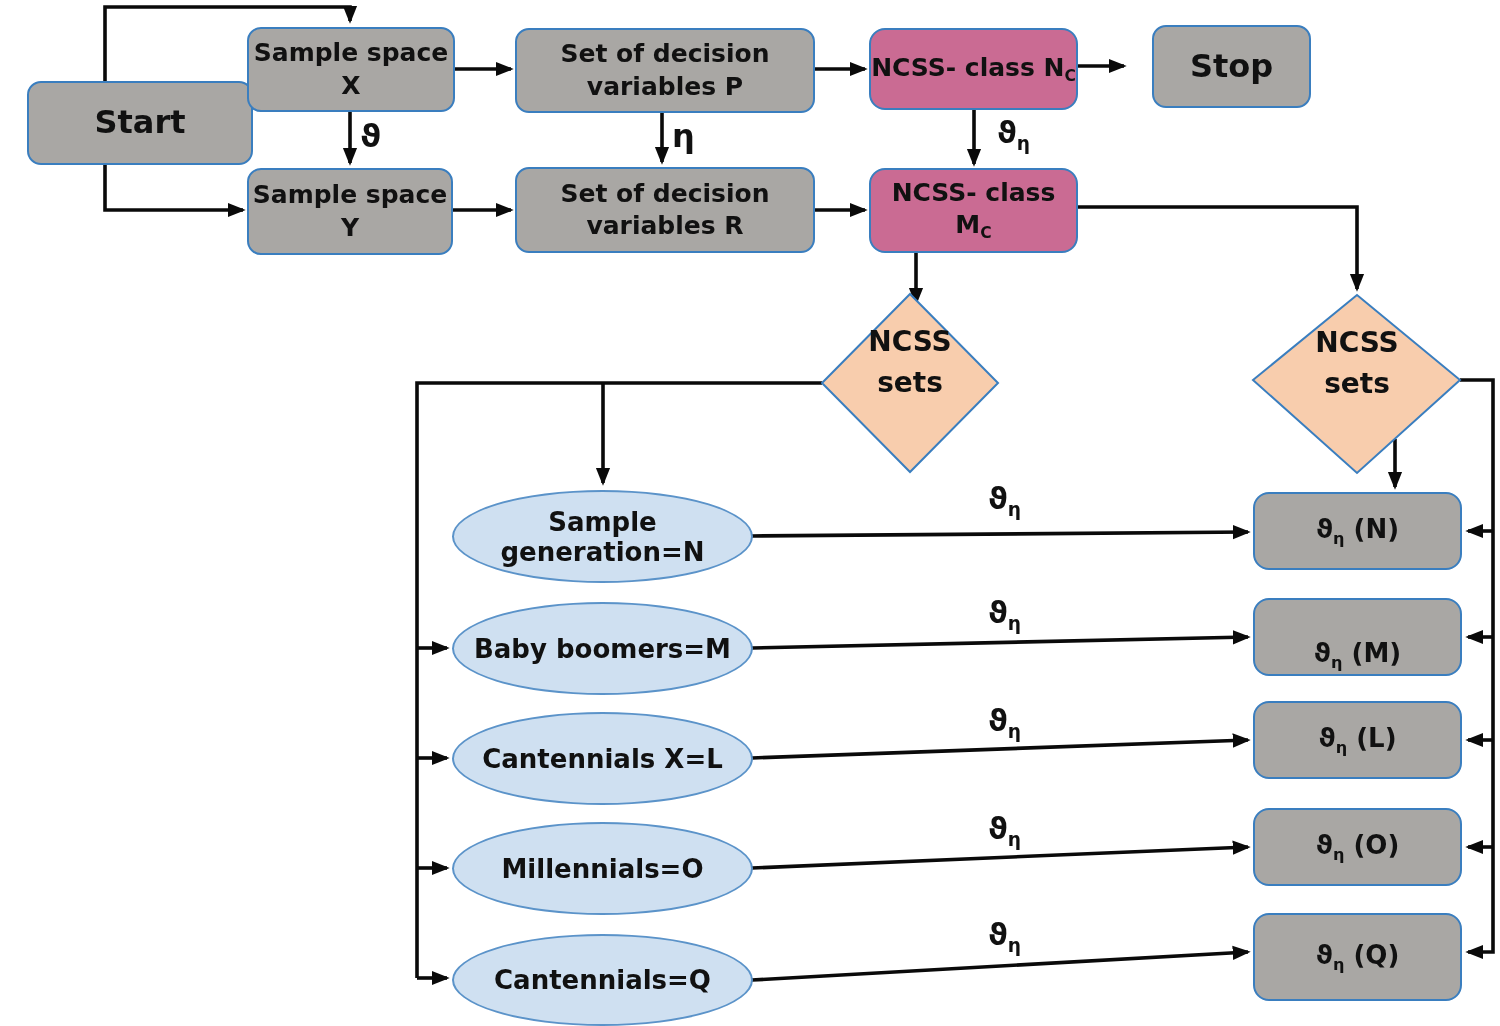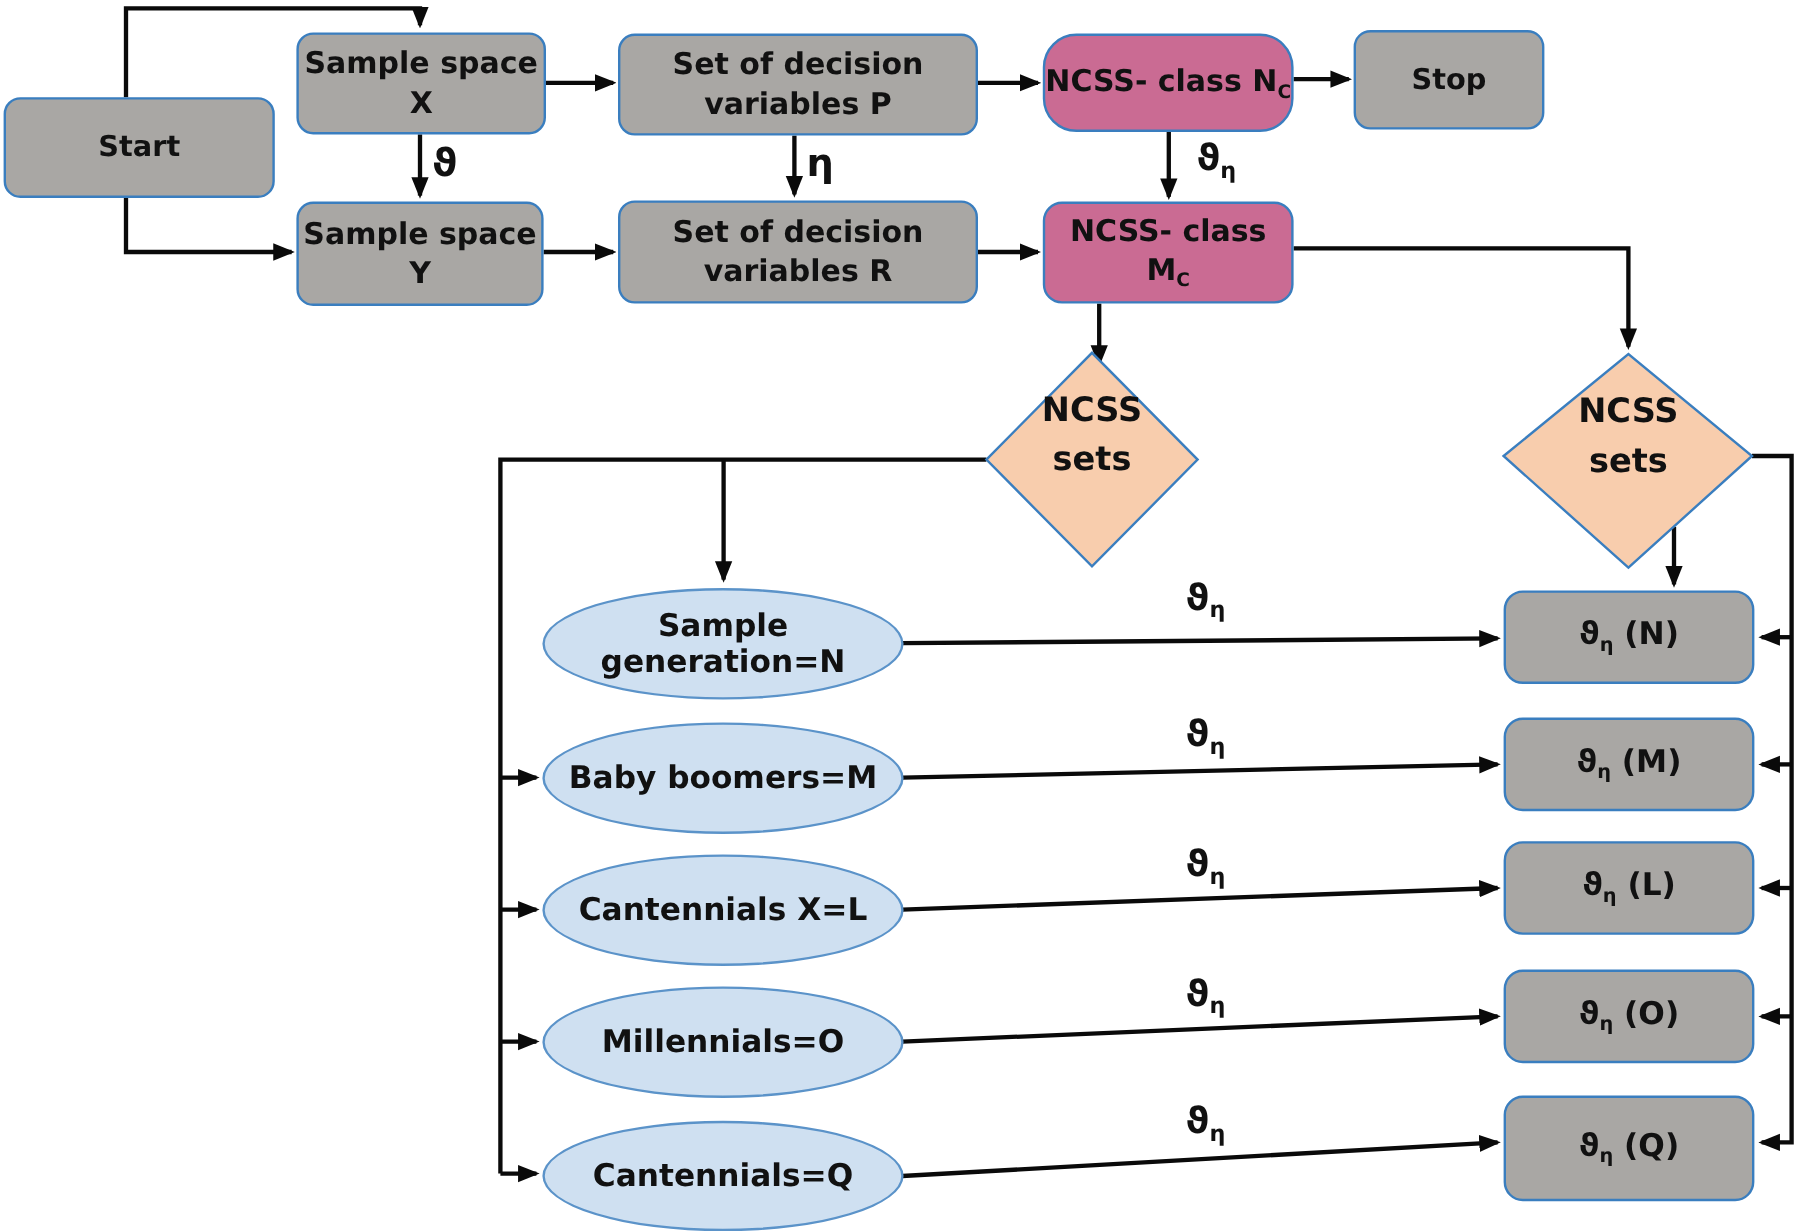--- a/index.html
+++ b/index.html
@@ -19,21 +19,21 @@
     text-align:center;
     box-sizing:border-box;
   }
   .rect{
     background:#a9a7a4;
     border:2px solid #3a7ebf;
     border-radius:14px;
     font-size:25px;
     line-height:1.3;
   }
-  .rect.big{font-size:24px;}
+  .rect.big{font-size:32px;margin-left:24px;}
   .rect.pink{background:#ca6b93;border-radius:16px;}
   .rect.output{font-size:26px;border-radius:16px;}
   .ellipse{
     background:#cfe0f1;
     border:2px solid #5b93c9;
     border-radius:50%;
     font-size:26px;
   }
   .dlabel{
     position:absolute;z-index:2;
@@ -115,21 +115,21 @@
 
   <div class="node rect big" style="left:3px;top:81px;width:226px;height:84px;">
     <span>Start</span>
   </div>
   <div class="node rect" style="left:247px;top:27px;width:208px;height:85px;">
     <span>Sample space X</span>
   </div>
   <div class="node rect" style="left:515px;top:28px;width:300px;height:85px;justify-content:center;">
     <span class="inner-narrow">Set of decision variables P</span>
   </div>
-  <div class="node rect pink" style="left:869px;top:28px;width:209px;height:82px;border-radius:28px;">
+  <div class="node rect pink" style="left:869px;top:28px;width:209px;height:82px;">
     <span><span>NCSS- class N</span><span class="sub">C</span></span>
   </div>
   <div class="node rect big" style="left:1128px;top:25px;width:159px;height:83px;">
     <span>Stop</span>
   </div>
 
   <div class="node rect" style="left:247px;top:168px;width:206px;height:87px;">
     <span>Sample space Y</span>
   </div>
   <div class="node rect" style="left:515px;top:167px;width:300px;height:86px;">
@@ -160,21 +160,21 @@
   <div class="node ellipse" style="left:452px;top:822px;width:301px;height:93px;">
     <span>Millennials=O</span>
   </div>
   <div class="node ellipse" style="left:452px;top:934px;width:301px;height:92px;">
     <span>Cantennials=Q</span>
   </div>
 
   <div class="node rect output" style="left:1253px;top:492px;width:209px;height:78px;">
     <span><span>ϑ</span><span class="sub">η</span><span> (N)</span></span>
   </div>
-  <div class="node rect output" style="left:1253px;top:598px;width:209px;height:78px;">
+  <div class="node rect output" style="left:1253px;top:598px;width:209px;height:78px;align-items:flex-end;">
     <span><span>ϑ</span><span class="sub">η</span><span> (M)</span></span>
   </div>
   <div class="node rect output" style="left:1253px;top:701px;width:209px;height:78px;">
     <span><span>ϑ</span><span class="sub">η</span><span> (L)</span></span>
   </div>
   <div class="node rect output" style="left:1253px;top:808px;width:209px;height:78px;">
     <span><span>ϑ</span><span class="sub">η</span><span> (O)</span></span>
   </div>
   <div class="node rect output" style="left:1253px;top:913px;width:209px;height:88px;">
     <span><span>ϑ</span><span class="sub">η</span><span> (Q)</span></span>

